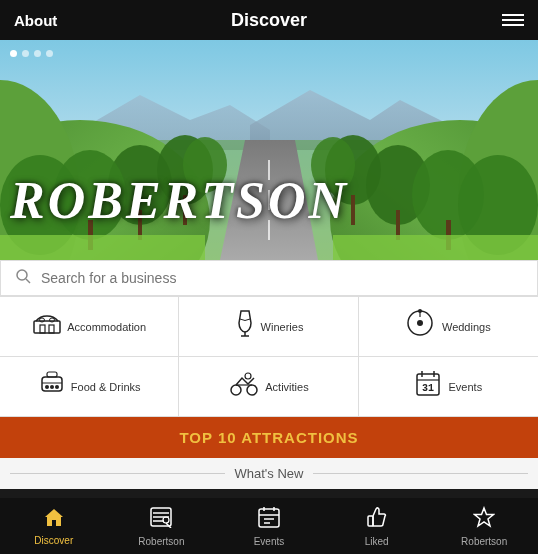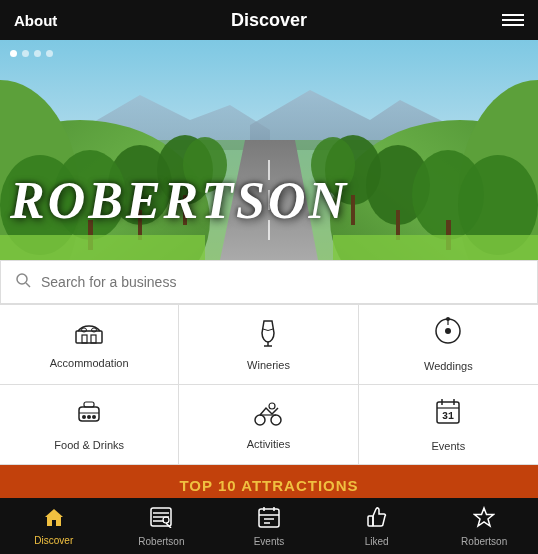--- a/index.html
+++ b/index.html
@@ -123,21 +123,21 @@
     }
 
     
     .search-bar {
       background: #fff;
       border: 1px solid #ddd;
       display: flex;
       align-items: center;
       padding: 8px 14px;
       gap: 10px;
-      height: 44px;
+      height: 36px;
     }
     .search-icon-wrap {
       font-size: 16px;
       color: #888;
     }
     .search-input {
       border: none;
       outline: none;
       font-size: 14px;
       color: #888;
@@ -146,21 +146,20 @@
     }
 
     
     .category-grid {
       display: grid;
       grid-template-columns: 1fr 1fr 1fr;
       border-top: 1px solid #ddd;
     }
     .category-item {
       display: flex;
-      flex-direction: column;
       align-items: center;
       justify-content: center;
       padding: 12px 6px;
       border-right: 1px solid #ddd;
       border-bottom: 1px solid #ddd;
       background: #fff;
       cursor: pointer;
       gap: 5px;
     }
     .category-item:nth-child(3n) {

